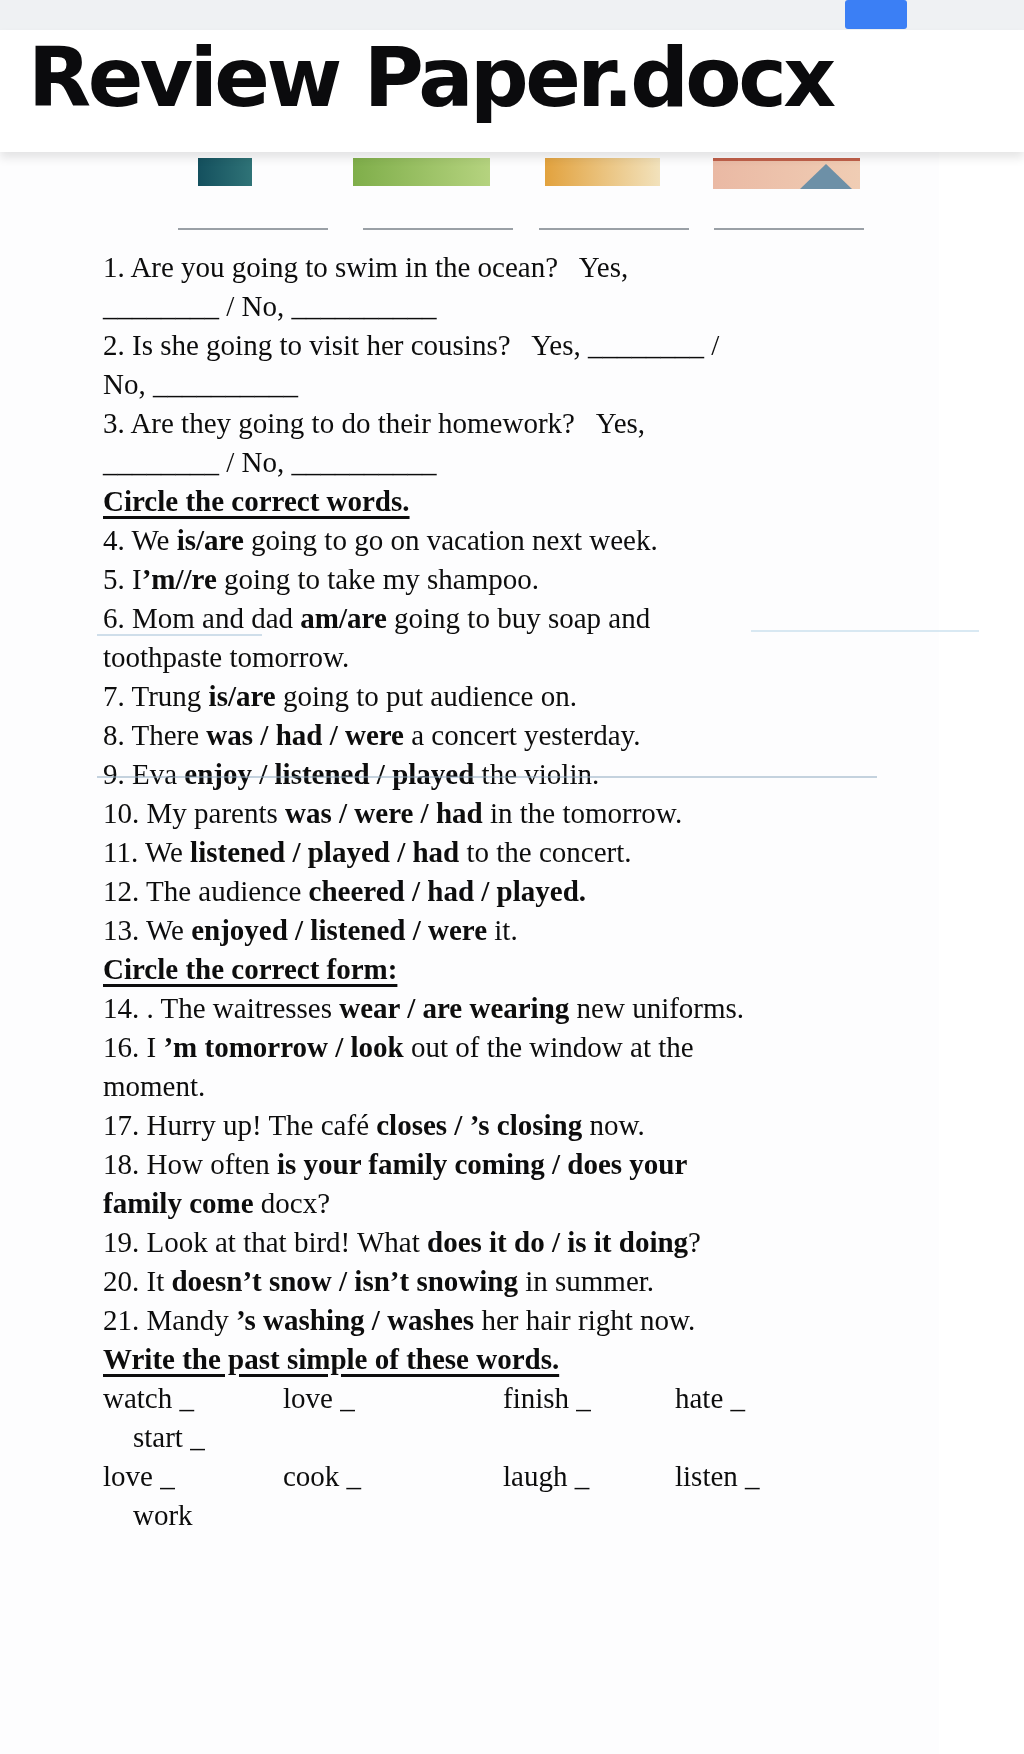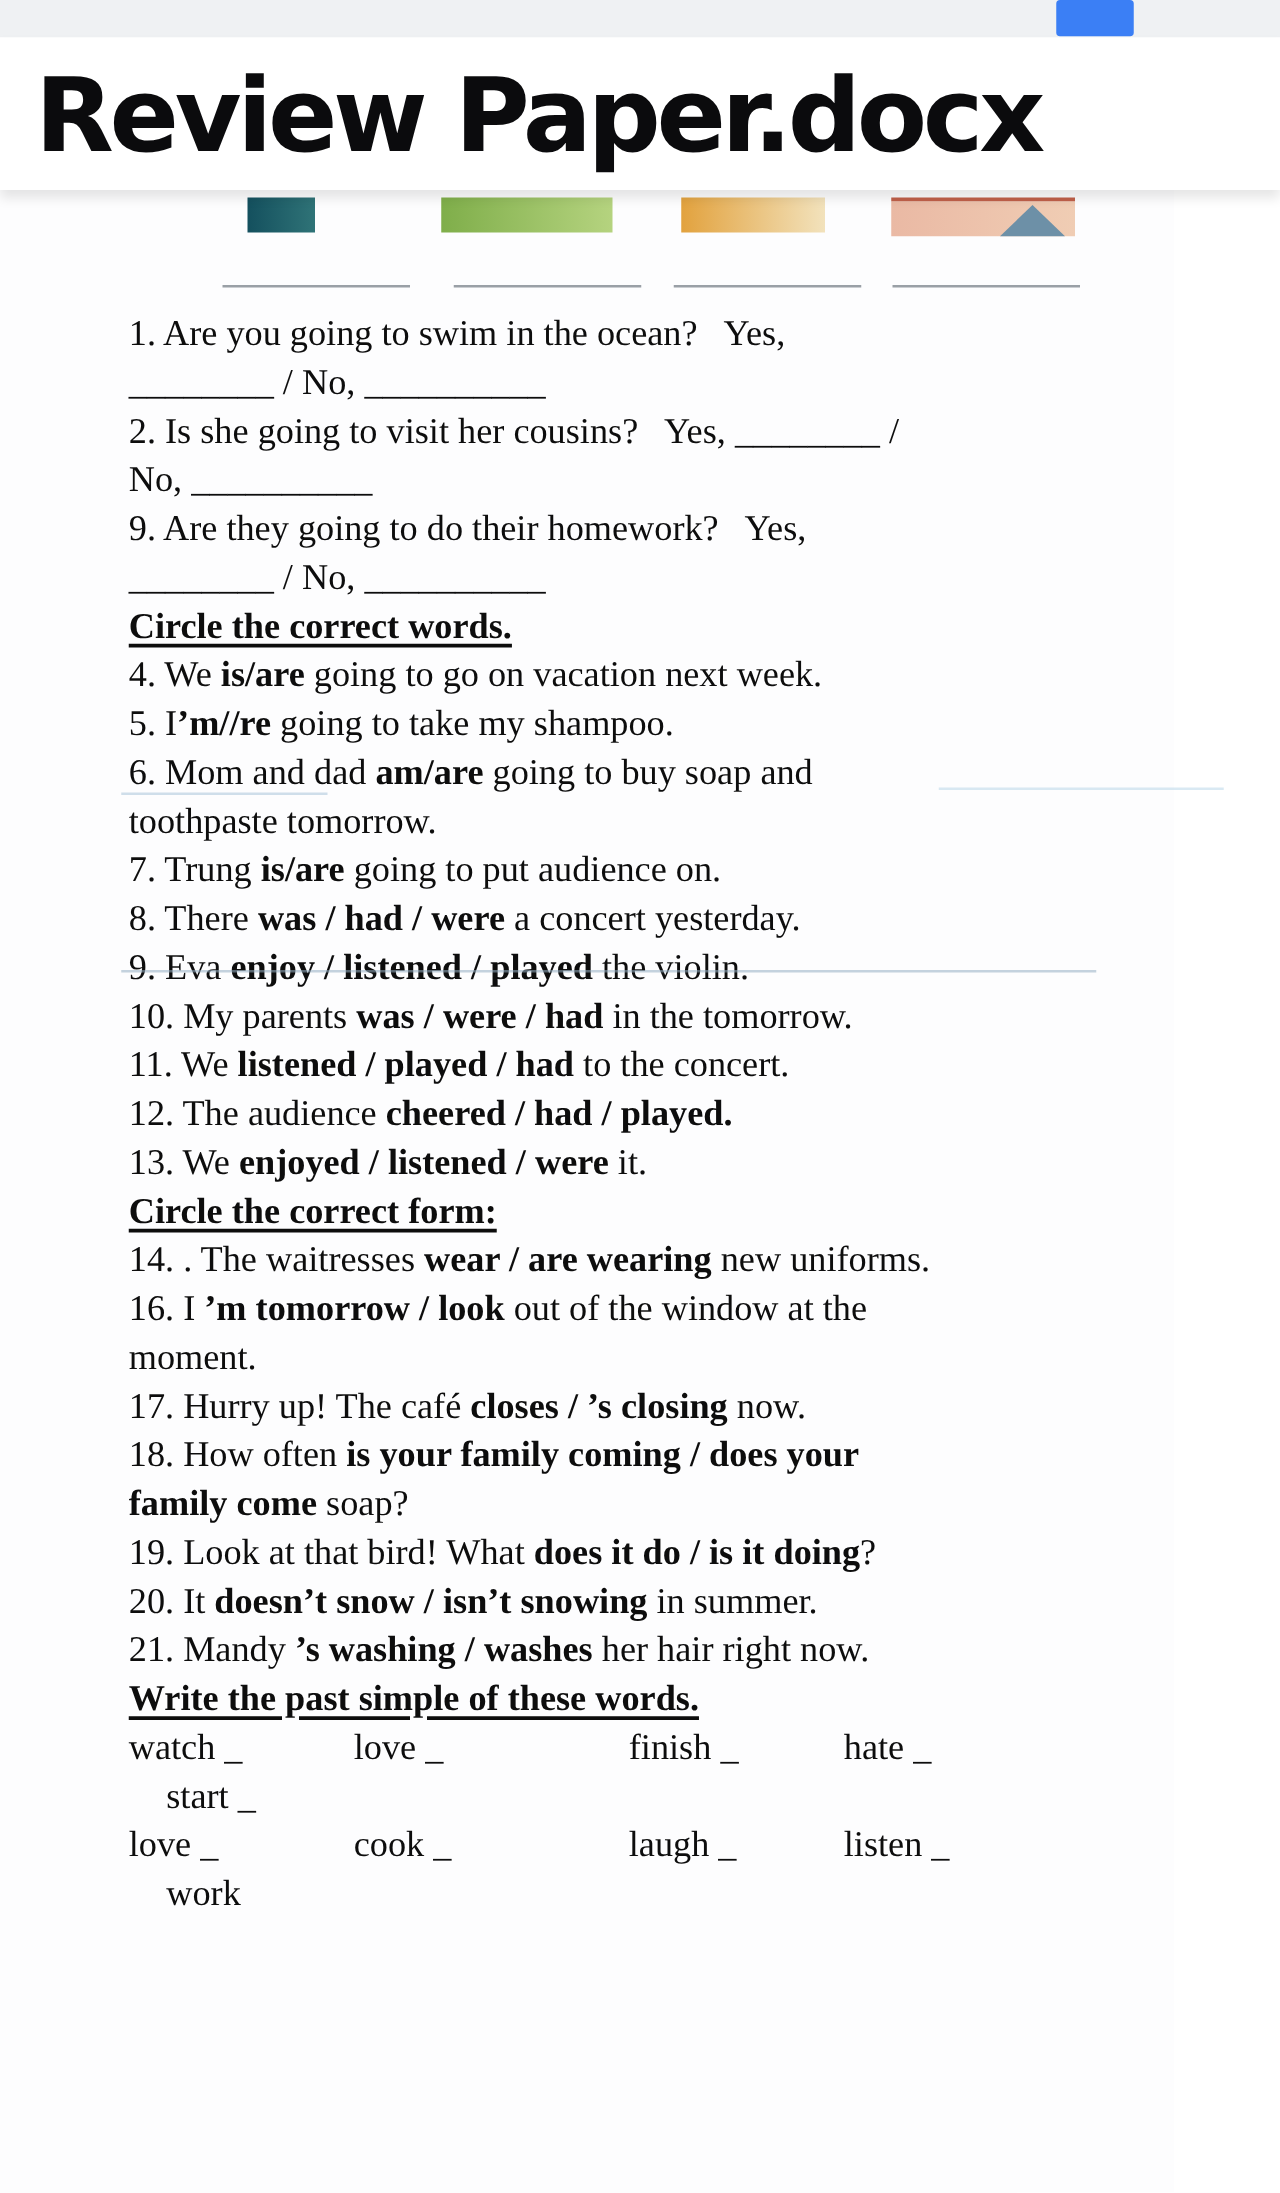--- a/index.html
+++ b/index.html
@@ -19,21 +19,21 @@
     background:#3b7ff5; border-radius:3px;
   }
   
   .header {
     position:absolute; top:30px; left:0; width:1024px; height:122px;
     background:#ffffff;
     box-shadow:0 6px 9px rgba(0,0,0,0.10);
     z-index:2;
   }
   .doc-title {
-    margin:0; padding:16px 0 0 28px;
+    margin:0; padding:0 0 0 28px;
     font-family:"DejaVu Sans", sans-serif;
     font-weight:bold; font-size:82px; letter-spacing:-3.5px;
     color:#0b0b0d; white-space:nowrap;
   }
   
   .content {
     position:absolute; top:152px; left:0; width:939px; height:1602px;
     background:#fdfdfe;
   }
   
@@ -102,41 +102,41 @@
       <div class="answer-line"></div>
       <div class="answer-line"></div>
       <div class="answer-line"></div>
       <div class="answer-line"></div>
     </div>
   <div class="doc">
       <div class="line"><span>1. Are you going to swim in the ocean?   Yes,</span></div>
       <div class="line"><span>________ / No, __________</span></div>
       <div class="line"><span>2. Is she going to visit her cousins?   Yes, ________ /</span></div>
       <div class="line"><span>No, __________</span></div>
-      <div class="line"><span>9. Are they going to do their homework?   Yes,</span></div>
+      <div class="line"><span>3. Are they going to do their homework?   Yes,</span></div>
       <div class="line"><span>________ / No, __________</span></div>
       <div class="line heading"><span class="b u">Circle the correct words.</span></div>
       <div class="line"><span>4. We </span><span class="b">is/are</span><span> going to go on vacation next week.</span></div>
       <div class="line"><span>5. I</span><span class="b">’m//re</span><span> going to take my shampoo.</span></div>
       <div class="line artifact-underline"><span>6. Mom and dad </span><span class="b">am/are</span><span> going to buy soap and</span></div>
       <div class="line"><span>toothpaste tomorrow.</span></div>
       <div class="line"><span>7. Trung </span><span class="b">is/are</span><span> going to put audience on.</span></div>
       <div class="line"><span>8. There </span><span class="b">was / had / were</span><span> a concert yesterday.</span></div>
       <div class="line artifact-strike"><span>9. Eva </span><span class="b">enjoy / listened / played</span><span> the violin.</span></div>
       <div class="line"><span>10. My parents </span><span class="b">was / were / had</span><span> in the tomorrow.</span></div>
       <div class="line"><span>11. We </span><span class="b">listened / played / had</span><span> to the concert.</span></div>
       <div class="line"><span>12. The audience </span><span class="b">cheered / had / played.</span></div>
       <div class="line"><span>13. We </span><span class="b">enjoyed / listened / were</span><span> it.</span></div>
       <div class="line heading"><span class="b u">Circle the correct form:</span></div>
       <div class="line"><span>14. . The waitresses </span><span class="b">wear / are wearing</span><span> new uniforms.</span></div>
       <div class="line"><span>16. I </span><span class="b">’m tomorrow / look</span><span> out of the window at the</span></div>
       <div class="line"><span>moment.</span></div>
       <div class="line"><span>17. Hurry up! The café </span><span class="b">closes / ’s closing</span><span> now.</span></div>
       <div class="line"><span>18. How often </span><span class="b">is your family coming / does your</span></div>
-      <div class="line"><span class="b">family come</span><span> soap?</span></div>
+      <div class="line"><span class="b">family come</span><span> docx?</span></div>
       <div class="line"><span>19. Look at that bird! What </span><span class="b">does it do / is it doing</span><span>?</span></div>
       <div class="line"><span>20. It </span><span class="b">doesn’t snow / isn’t snowing</span><span> in summer.</span></div>
       <div class="line"><span>21. Mandy </span><span class="b">’s washing / washes</span><span> her hair right now.</span></div>
       <div class="line heading"><span class="b u">Write the past simple of these words.</span></div>
       <div class="line cols"><span>watch _</span><span>love _</span><span>finish _</span><span>hate _</span></div>
       <div class="line indent"><span>start _</span></div>
       <div class="line cols"><span>love _</span><span>cook _</span><span>laugh _</span><span>listen _</span></div>
       <div class="line indent"><span>work</span></div>
     </div>
 </div>

